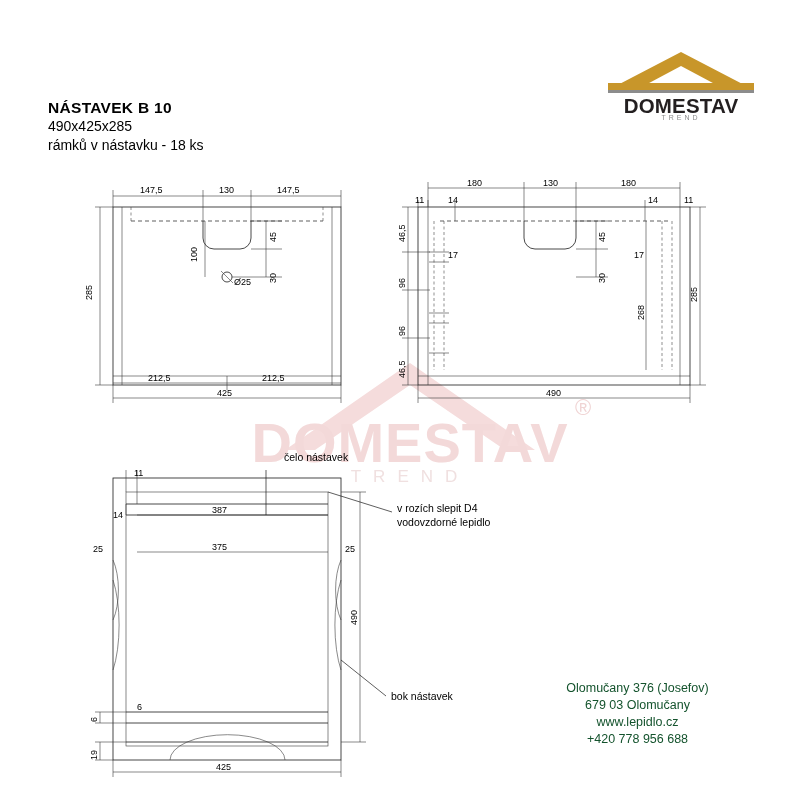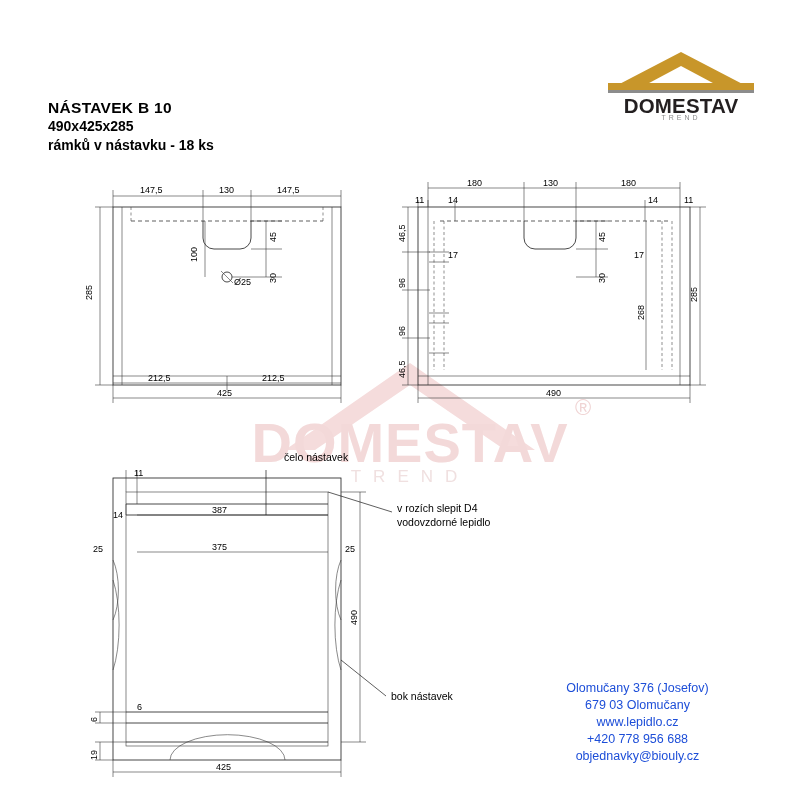--- a/index.html
+++ b/index.html
@@ -27,21 +27,21 @@
     line-height: 19px;
     margin-top: 46px;
   }
   #title-block .t1 {
     font-size: 15.5px;
     font-weight: bold;
     letter-spacing: 0.3px;
   }
   #title-block .t2 {
     font-size: 14px;
-    font-weight: bold;
+    font-weight: normal;
   }
 
   
   #logo {
     left: 606px;
     top: 50px;
     width: 150px;
     height: 78px;
   }
   #logo .roof { position: absolute; left: 0; top: 0; }
@@ -94,21 +94,21 @@
   }
 
   
   #footer {
     left: 520px;
     top: 680px;
     width: 235px;
     text-align: center;
     font-size: 12.5px;
     line-height: 17px;
-    color: #1d4ed8;
+    color: #14532d;
   }
 
   
   #drawing {
     left: 0; top: 0;
   }
   .dimtext {
     font-family: "Liberation Sans", sans-serif;
     font-size: 9px;
     fill: #000000;
@@ -152,21 +152,20 @@
     </svg>
     <div class="word">DOMESTAV</div>
     <div class="sub">TREND</div>
   </div>
 
   <div id="footer" class="abs">
     <div>Olomučany 376 (Josefov)</div>
     <div>679 03 Olomučany</div>
     <div>www.lepidlo.cz</div>
     <div>+420 778 956 688</div>
-    <div>objednavky@biouly.cz</div>
   </div>
 
   <svg id="drawing" class="abs" width="800" height="800" viewBox="0 0 800 800">
 
     <g>
 
       <rect x="113" y="207" width="228" height="178" class="ln"></rect>
 
       <line x1="122" y1="207" x2="122" y2="385" class="ln-thin"></line>
       <line x1="332" y1="207" x2="332" y2="385" class="ln-thin"></line>

